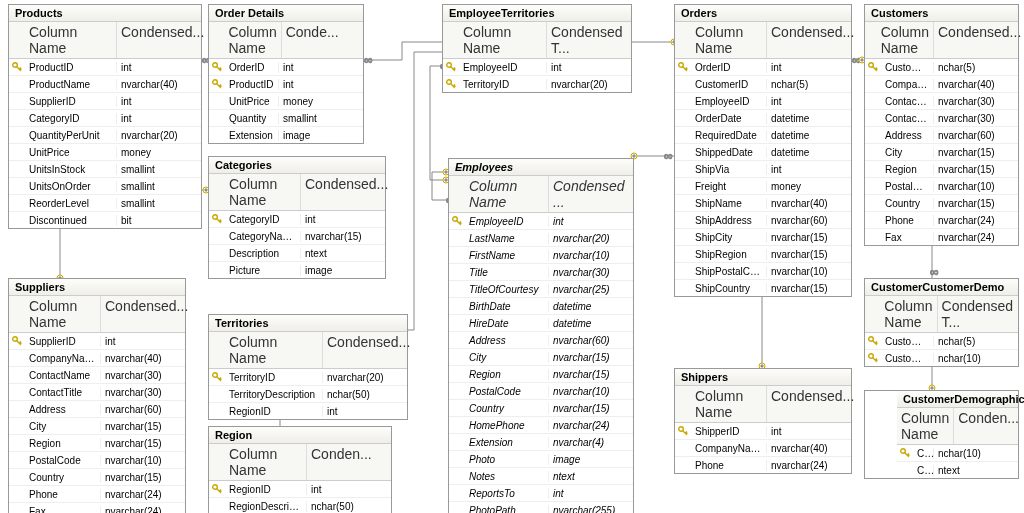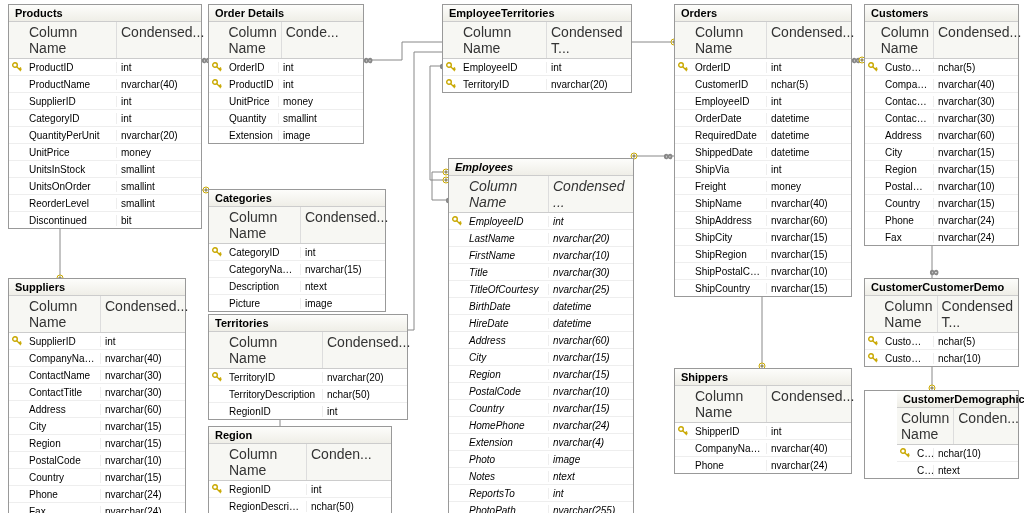--- a/index.html
+++ b/index.html
@@ -429,21 +429,21 @@
         <div class="name-cell">Phone</div>
         <div class="type-cell">nvarchar(24)</div>
       </div>
       <div class="row">
         <div class="key-cell"></div>
         <div class="name-cell">Fax</div>
         <div class="type-cell">nvarchar(24)</div>
       </div>
     </div>
   </div>
-<div class="table" style="left:208px; top:156px; width:178px;margin-top:33px;">
+<div class="table" style="left:208px; top:156px; width:178px;">
     <div class="table-title">Categories</div>
     <div class="table-header">
       <div class="h-key"></div>
       <div class="h-name">Column Name</div>
       <div class="h-type">Condensed...</div>
     </div>
     <div class="rows">
       <div class="row">
         <div class="key-cell">
           <svg width="10" height="10" viewBox="0 0 10 10">

